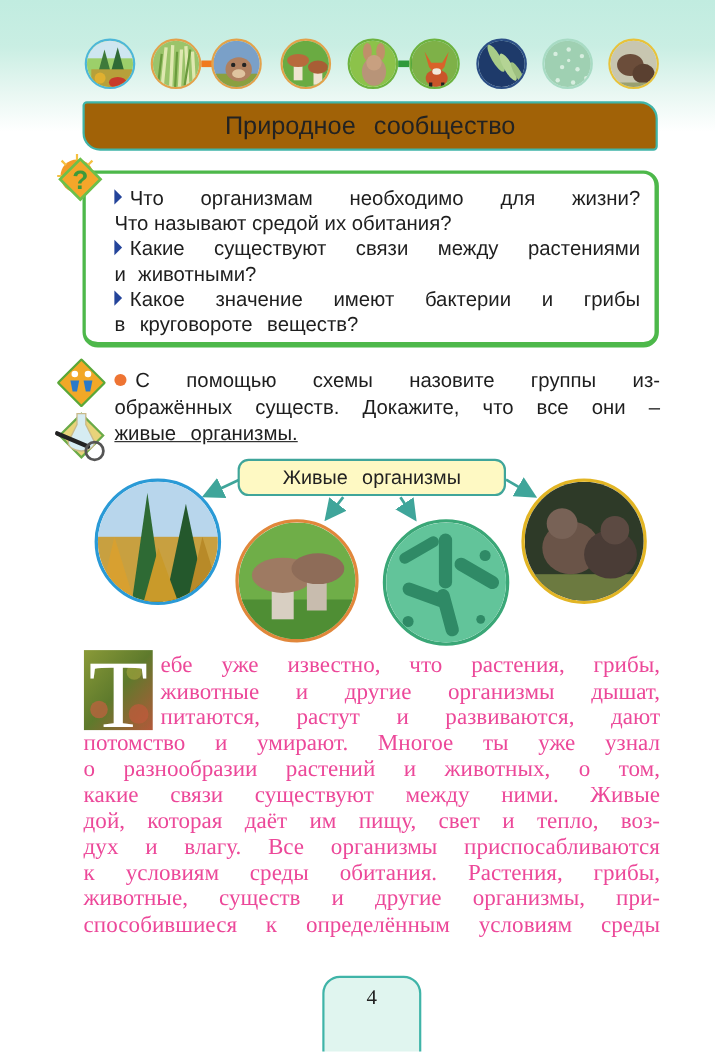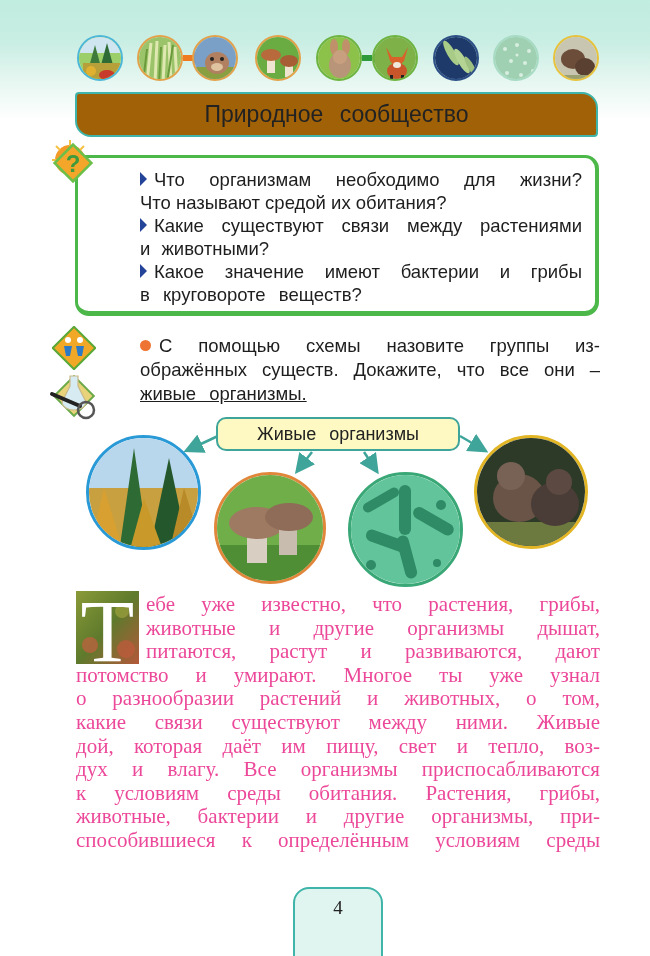--- a/index.html
+++ b/index.html
@@ -32,21 +32,21 @@
   .title-box span { font-size: 23px; word-spacing: 10px; color: #222; }
 
   
   .q-box {
     position: absolute; left: 75px; top: 155px; width: 524px; height: 161px;
     border: 3px solid #4db84a; border-right-width: 4px; border-bottom-width: 5px;
     border-radius: 4px 14px 14px 14px;
     background: #ffffff;
   }
   .q-text { position: absolute; left: 104px; top: 168px; width: 478px; font-size: 18.5px; line-height: 23px; color: #1e1e1e; text-align: justify; }
-  .q-line { display: block; white-space: nowrap; text-align-last: justify; margin-left: 36px; }
+  .q-line { display: block; white-space: nowrap; text-align-last: justify; }
   .q-line.last { text-align-last: left; }
   .tri { display: inline-block; width: 0; height: 0; border-left: 7px solid #24449a; border-top: 7px solid transparent; border-bottom: 7px solid transparent; margin-right: 7px; vertical-align: 0px; }
 
   .q-icon { position: absolute; left: 48px; top: 138px; width: 50px; height: 50px; }
 
   
   .task-icon-1 { position: absolute; left: 52px; top: 326px; width: 44px; height: 44px; }
   .task-icon-2 { position: absolute; left: 48px; top: 372px; width: 52px; height: 50px; }
   .task-text { position: absolute; left: 104px; top: 334px; width: 496px; font-size: 18.5px; line-height: 24px; color: #1e1e1e; text-align: right; }
   .dot { display: inline-block; width: 11px; height: 11px; border-radius: 50%; background: #ee7433; margin-right: 8px; vertical-align: 1px; }
@@ -302,19 +302,19 @@
 <div class="body-text">
   <span class="b-line indent">ебе уже известно, что растения, грибы,</span>
   <span class="b-line indent">животные и другие организмы дышат,</span>
   <span class="b-line indent">питаются, растут и развиваются, дают</span>
   <span class="b-line">потомство и умирают. Многое ты уже узнал</span>
   <span class="b-line">о разнообразии растений и животных, о том,</span>
   <span class="b-line">какие связи существуют между ними. Живые</span>
   <span class="b-line">дой, которая даёт им пищу, свет и тепло, воз-</span>
   <span class="b-line">дух и влагу. Все организмы приспосабливаются</span>
   <span class="b-line">к условиям среды обитания. Растения, грибы,</span>
-  <span class="b-line">животные, бактерии и другие организмы, при-</span>
+  <span class="b-line">животные, существ и другие организмы, при-</span>
   <span class="b-line">способившиеся к определённым условиям среды</span>
 </div>
 
 <div class="page-tab">
   <span>4</span>
 </div>
 
 </body></html>

